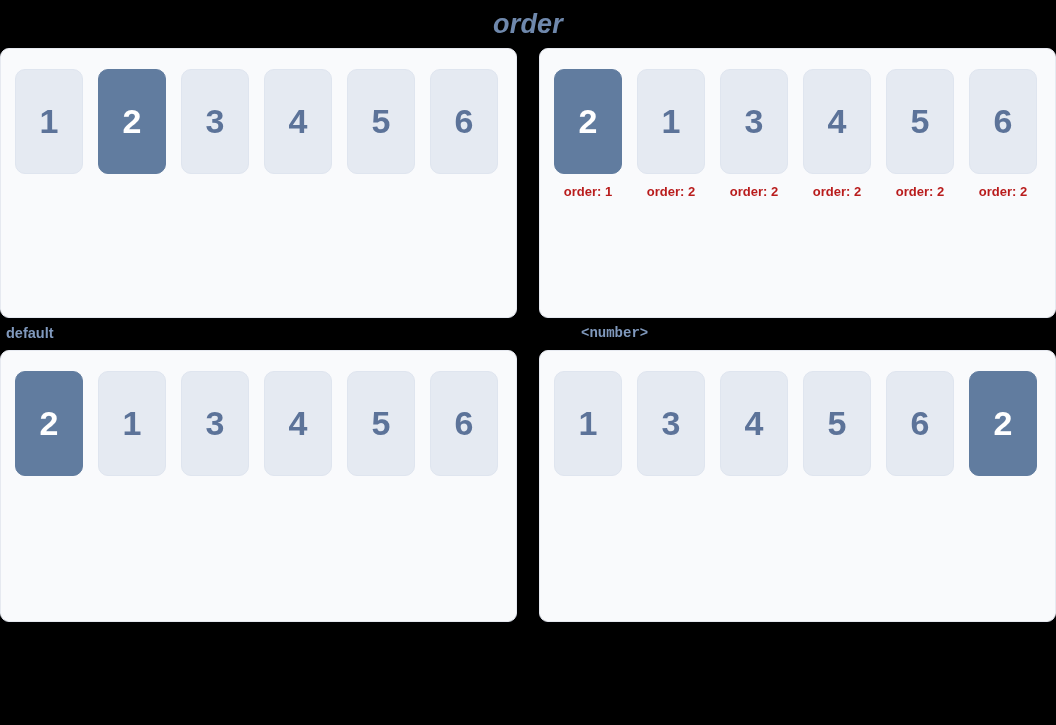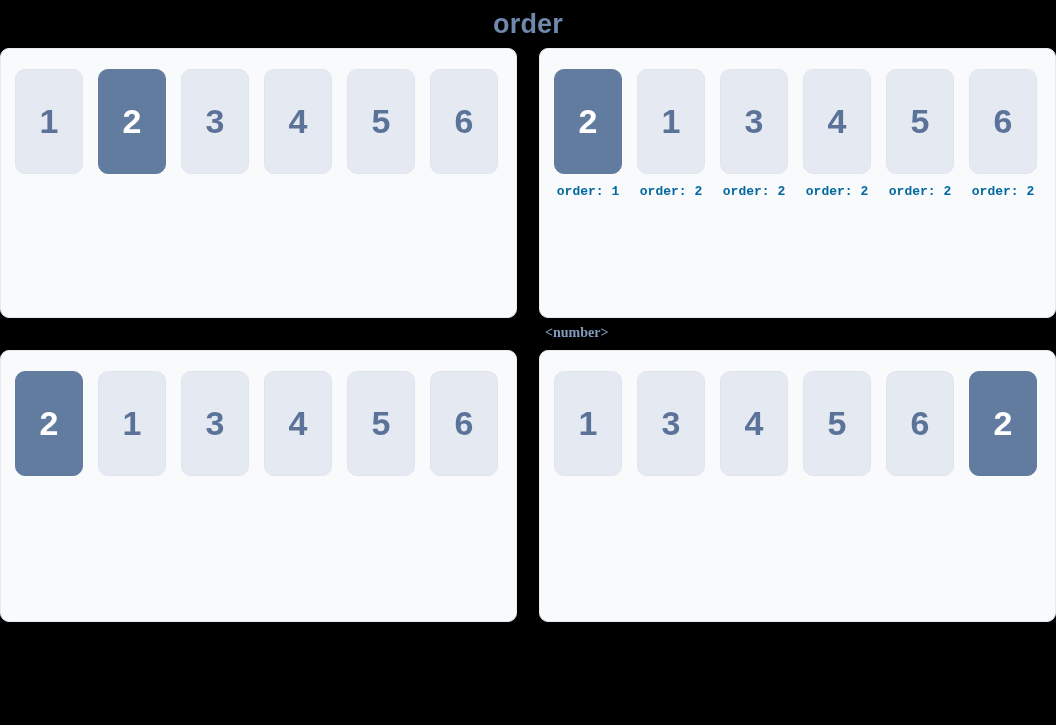--- a/index.html
+++ b/index.html
@@ -15,20 +15,21 @@
   #page-title {
     width: 100%;
     text-align: center;
     color: #6F88AC;
     font-size: 27px;
     font-weight: bold;
     letter-spacing: 0.2px;
     padding-top: 7px;
     height: 48px;
     line-height: 34px;
+    font-style: italic;
   }
 
   #grid {
     display: grid;
     grid-template-columns: 517px 517px;
     grid-template-rows: auto auto;
     column-gap: 22px;
     row-gap: 8px;
     padding: 0 0 0 0;
     width: 1056px;
@@ -78,36 +79,36 @@
 
   .item.highlight {
     background: #617C9F;
     border-color: #617C9F;
     color: #FFFFFF;
   }
 
   .order-label {
     font-size: 13px;
     font-weight: bold;
-    color: #0369a1;
+    color: #b91c1c;
     white-space: nowrap;
-    font-family: Liberation Mono, monospace;
   }
 
   .caption {
     color: #8099BD;
     font-size: 14.5px;
     font-weight: bold;
     padding: 6px 0 0 6px;
     line-height: 18px;
   }
 
   .caption.mono {
-    font-family: Liberation Serif, serif;
+    font-family: Liberation Mono, monospace;
     font-size: 14px;
+    margin-left: 36px;
   }
 </style>
 </head>
 <body>
 
 <div id="page-title">order</div>
 
 <div id="grid">
     <div class="panel-cell">
       <div class="panel tall">
@@ -123,20 +124,21 @@
         <div class="item-wrap">
           <div class="item">4</div>
         </div>
         <div class="item-wrap">
           <div class="item">5</div>
         </div>
         <div class="item-wrap">
           <div class="item">6</div>
         </div>
       </div>
+      <div class="caption">default</div>
     </div>
     <div class="panel-cell">
       <div class="panel tall">
         <div class="item-wrap">
           <div class="item highlight">2</div>
           <div class="order-label">order: 1</div>
         </div>
         <div class="item-wrap">
           <div class="item">1</div>
           <div class="order-label">order: 2</div>

